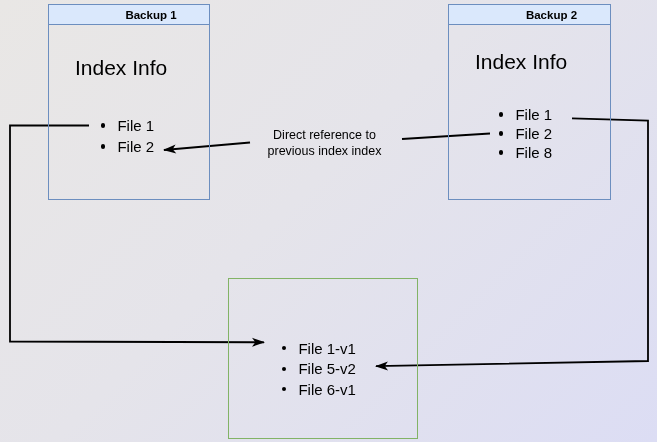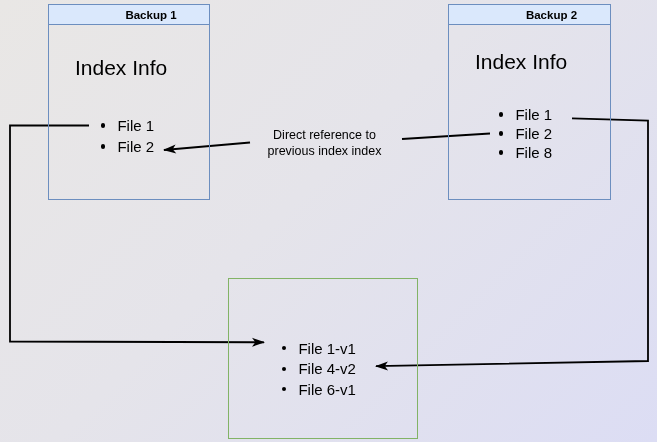--- a/index.html
+++ b/index.html
@@ -108,21 +108,21 @@
 </div>
 
 <div class="box" id="dedup">
   <ul class="files">
     <li>
       <span class="dot"></span>
       <span>File 1-v1</span>
     </li>
     <li>
       <span class="dot"></span>
-      <span>File 4-v2</span>
+      <span>File 5-v2</span>
     </li>
     <li>
       <span class="dot"></span>
       <span>File 6-v1</span>
     </li>
   </ul>
 </div>
 
 <div class="edge-label">
   <div>Direct reference to</div>

